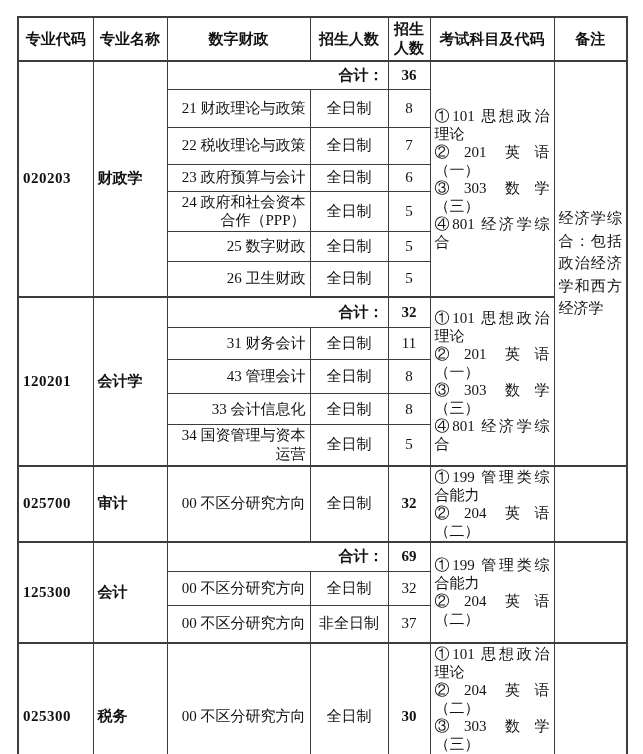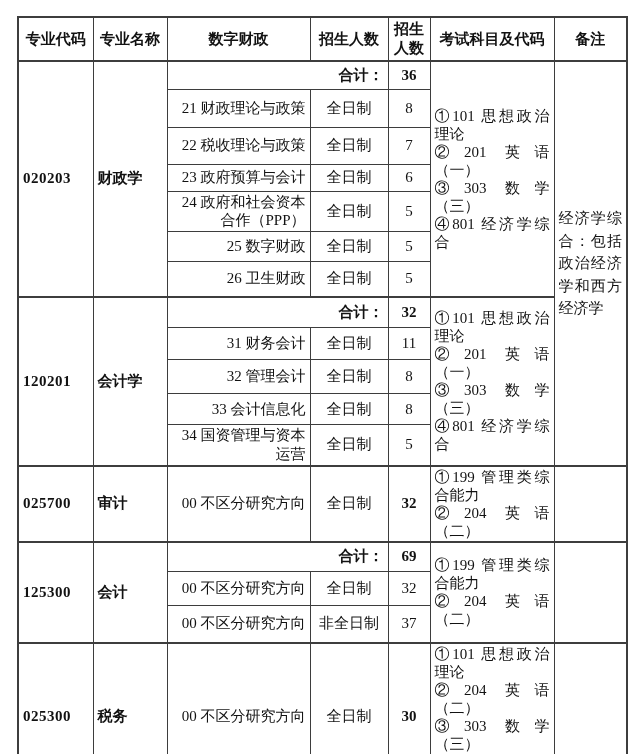--- a/index.html
+++ b/index.html
@@ -181,21 +181,21 @@
         <div class="exam-item">③303 数学（三）</div>
         <div class="exam-item">④801 经济学综合</div>
       </td>
     </tr>
     <tr class="h32">
       <td class="c-dir">31 财务会计</td>
       <td class="c-form">全日制</td>
       <td class="c-count">11</td>
     </tr>
     <tr class="h34">
-      <td class="c-dir">32 管理会计</td>
+      <td class="c-dir">43 管理会计</td>
       <td class="c-form">全日制</td>
       <td class="c-count">8</td>
     </tr>
     <tr class="h31">
       <td class="c-dir">33 会计信息化</td>
       <td class="c-form">全日制</td>
       <td class="c-count">8</td>
     </tr>
     <tr class="h35">
       <td class="c-dir">34 国资管理与资本运营</td>

